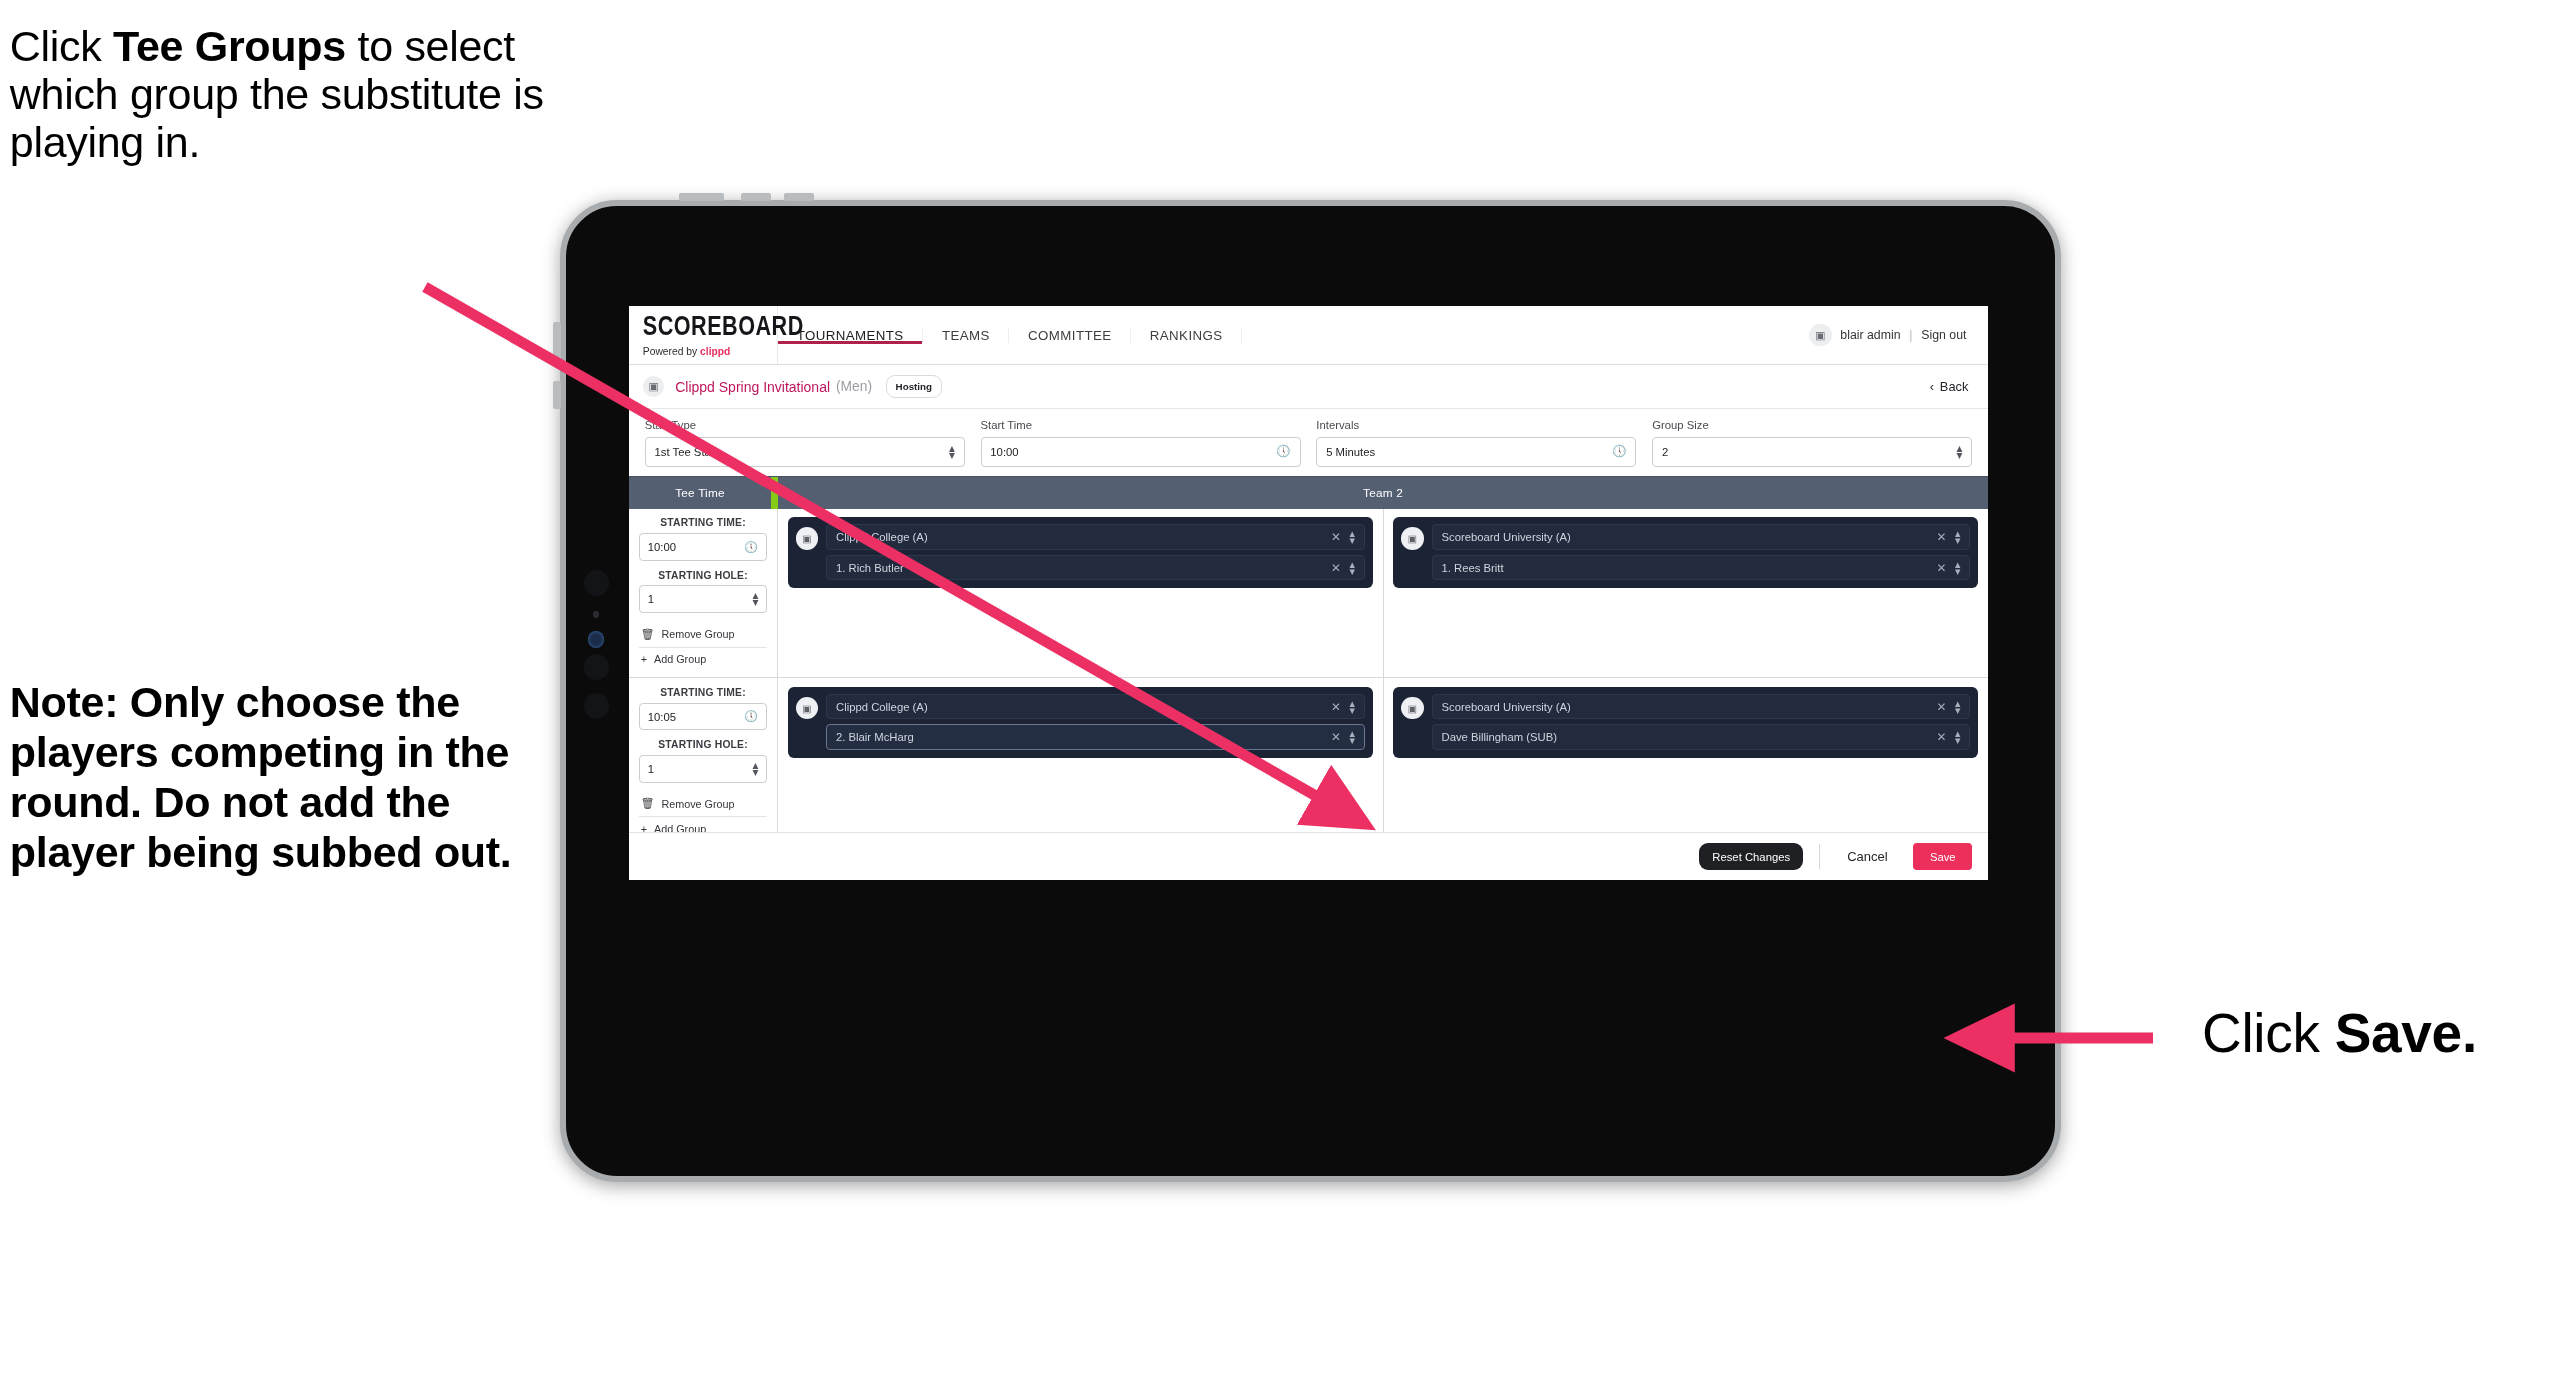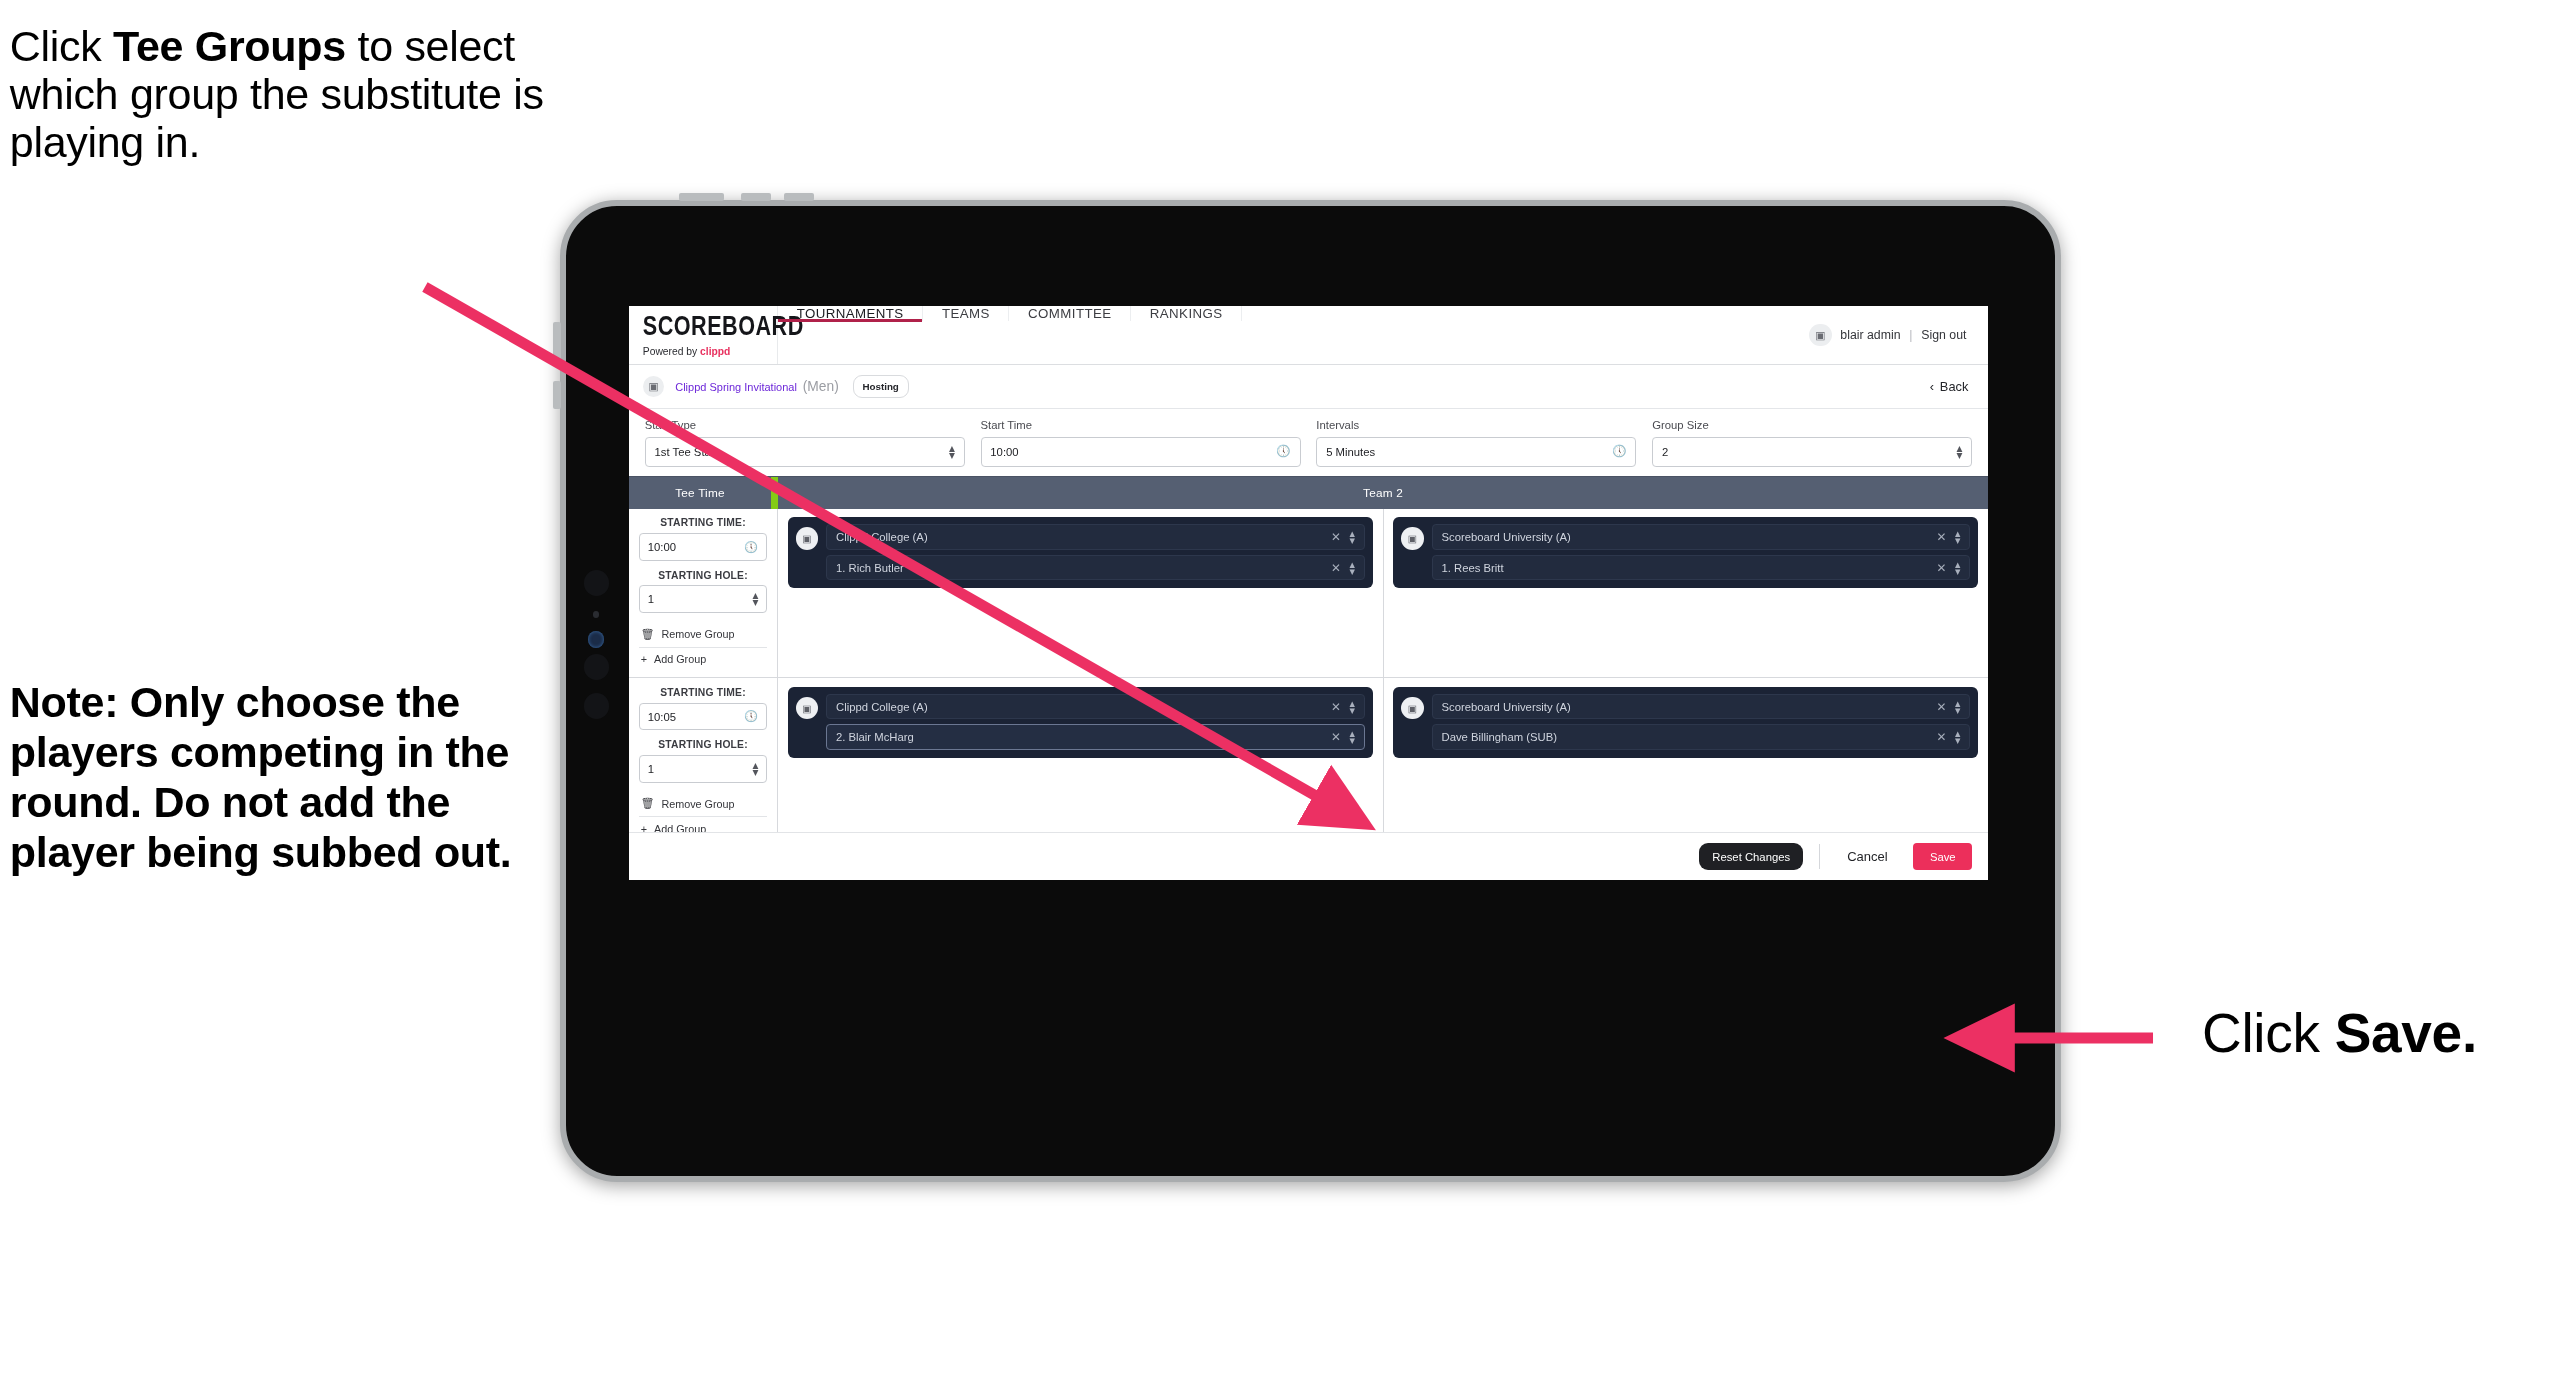--- a/index.html
+++ b/index.html
@@ -72,21 +72,21 @@
     width: 149px; display:flex; flex-direction:column; justify-content:center;
     padding-left: 13.8px; border-right: 1px solid #e8eaec;
   }
   .brand-title {
     font-family: "Liberation Sans", sans-serif;
     font-weight: 700; font-size: 21.6px; letter-spacing: 0.5px; color:#15161a;
     transform: scaleY(1.25); transform-origin: left center;
   }
   .brand-sub { font-size: 10.3px; color:#2a2b30; margin-top: 6.9px; }
   .brand-sub .clippd { color:#e8315f; font-weight:700; }
-  .navtabs { display:flex; align-items:flex-start; }
+  .navtabs { display:flex; align-items:center; }
   .navtab {
     display:flex; align-items:center; padding: 0 18.7px;
     font-size: 13.3px; color:#3c3d42; letter-spacing:0.4px;
     border-right: 1px solid #eceef0; position: relative; cursor: pointer;
   }
   .navtab.active { color:#1b1c20; }
   .navtab.active::after {
     content:""; position:absolute; left:0; right:0; bottom:-1px; height:2.9px; background:#b0214a;
   }
   .navspacer { flex: 1; }
@@ -97,21 +97,21 @@
   }
   .navuser .sep { color:#b9bbc0; }
   .navuser .so { cursor:pointer; }
 
   
   .tourbar {
     height: 44px; display:flex; align-items:center; padding: 0 19.7px 0 13.8px;
     border-bottom: 1px solid #e4e6e9; background:#fff; flex:none;
   }
   .tourbar .av { width: 21.6px; height: 21.6px; margin-right: 10.8px; }
-  .tour-name { font-size: 11px; color:#6d28d9; }
+  .tour-name { font-size: 14px; color:#be185d; }
   .tour-gender { font-size: 13.8px; color:#9b9da3; margin-left: 5.9px; }
   .hosting {
     margin-left: 13.8px; font-size: 9.8px; font-weight:700; color:#25262b;
     border: 1px solid #d9dbde; border-radius: 9px; padding: 4.9px 8.8px; background:#fff;
   }
   .tourbar .spacer { flex:1; }
   .backlink { font-size: 12.8px; color:#25262b; cursor:pointer; display:flex; align-items:center; gap:5.9px; }
 
   
   .settings {

